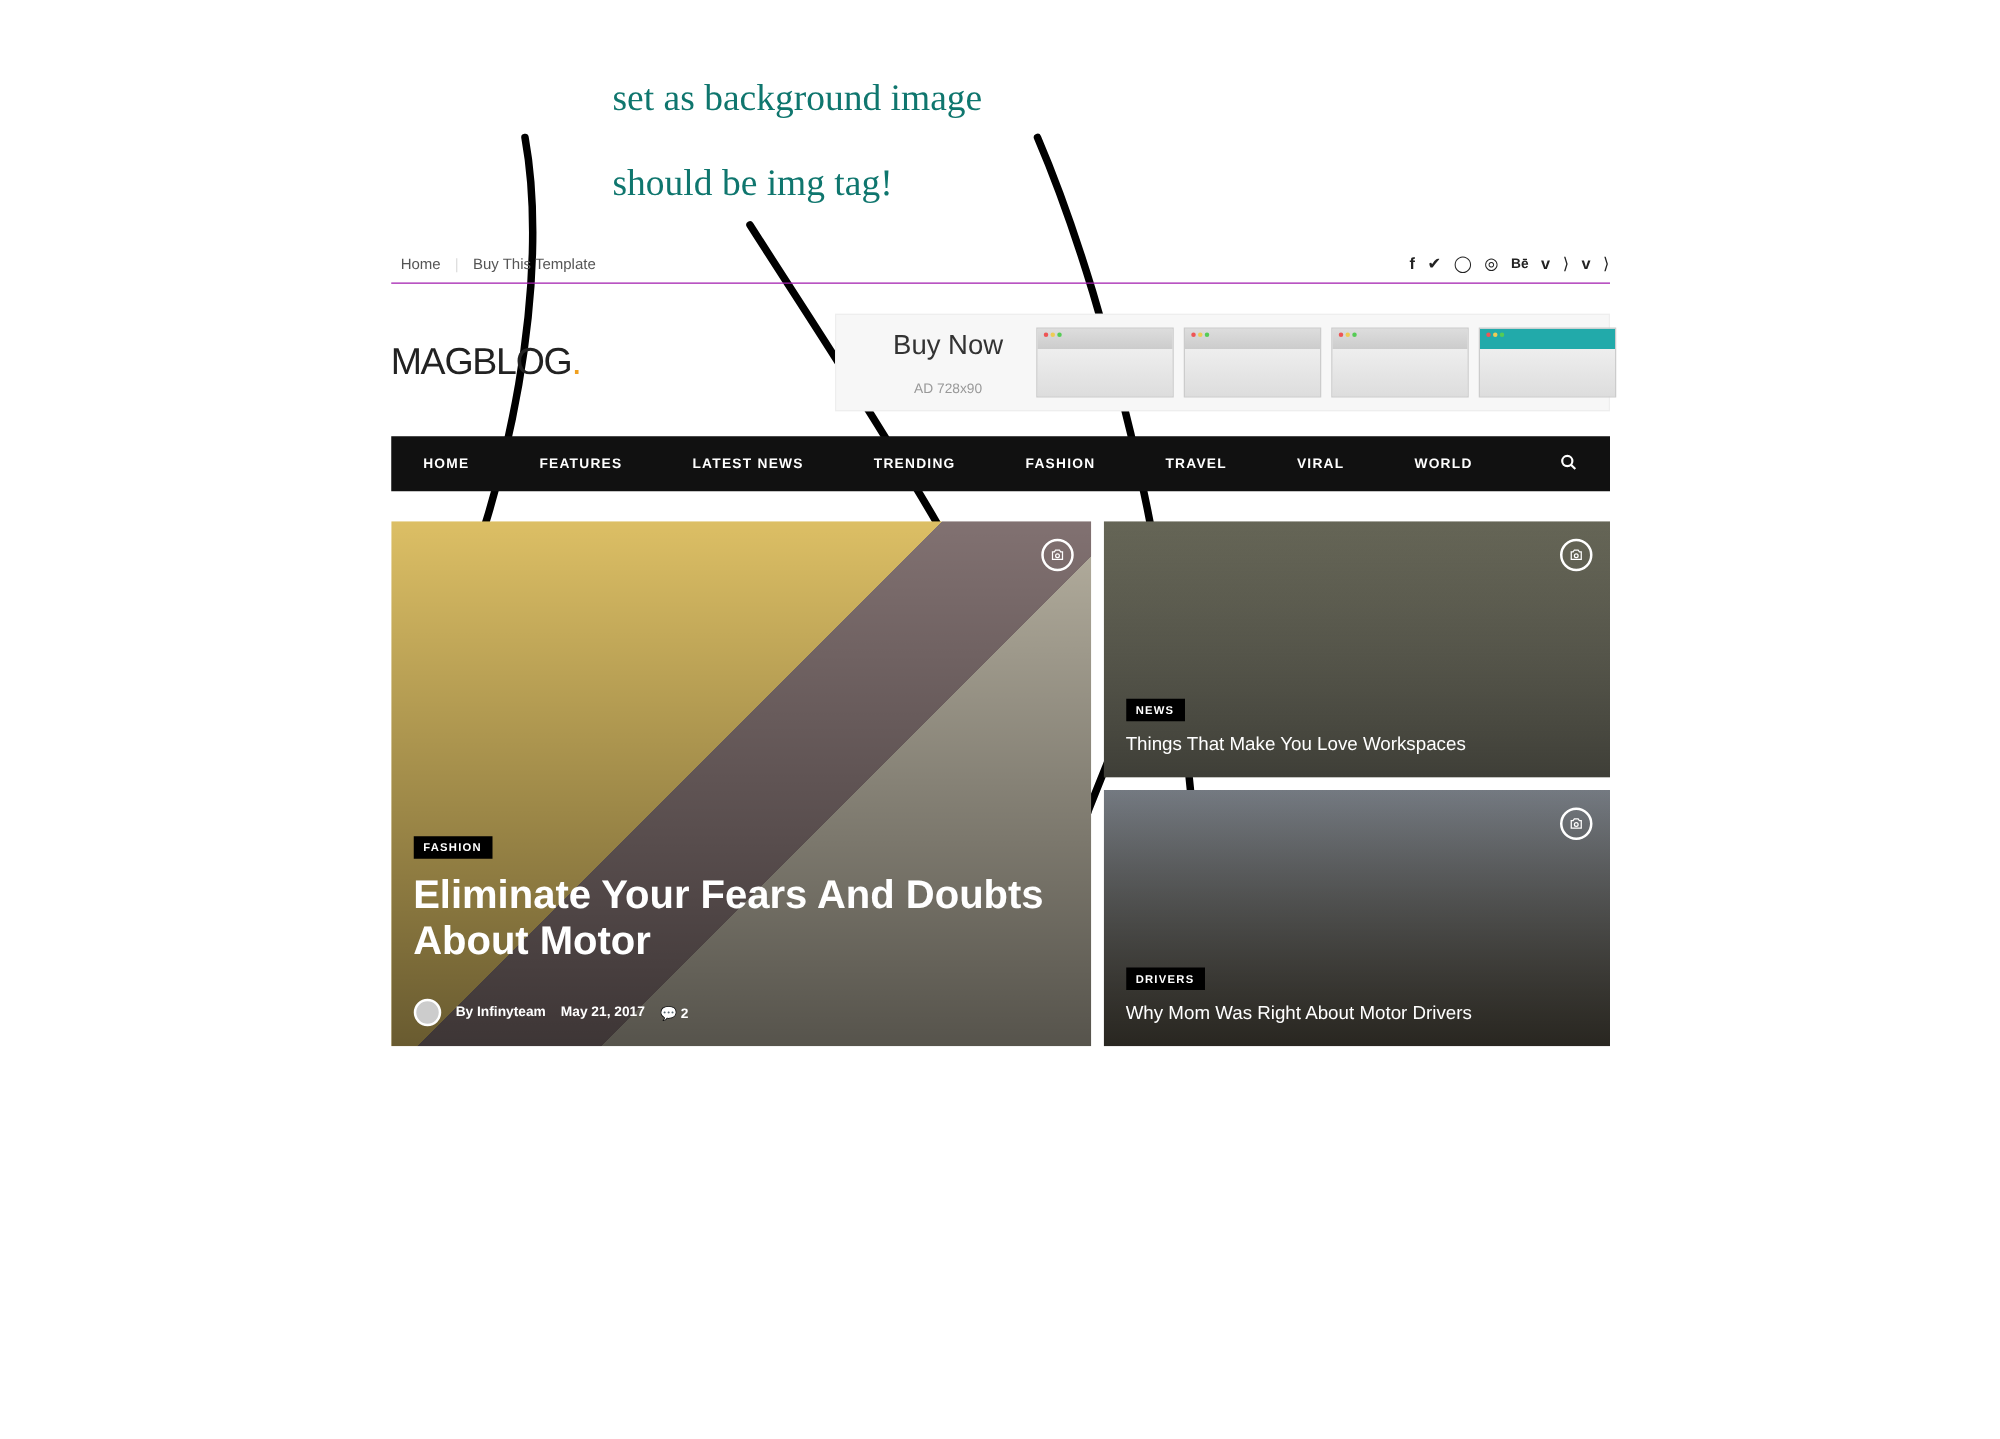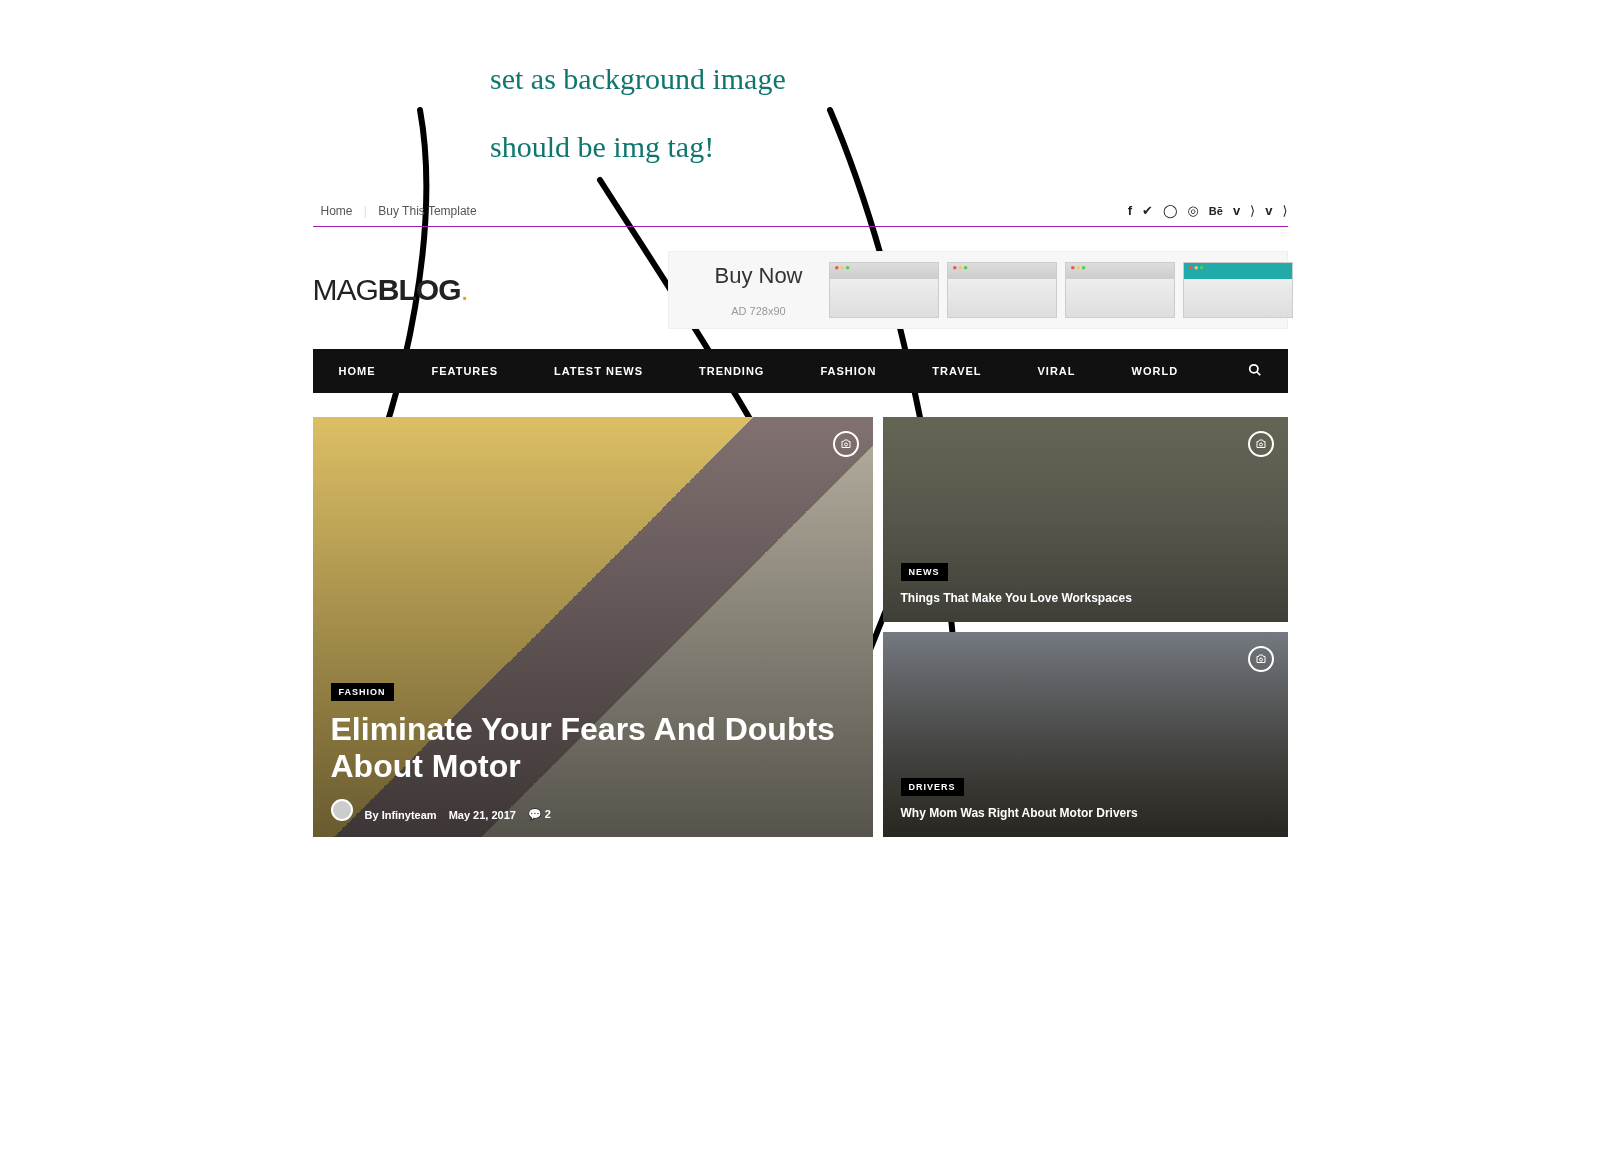--- a/index.html
+++ b/index.html
@@ -5,21 +5,21 @@
 * { margin:0; padding:0; box-sizing:border-box; }
 body { font-family: -apple-system, BlinkMacSystemFont, "Segoe UI", Arial, sans-serif; background:#fff; color:#222; width:1600px; height:1151px; position:relative; }
 .page { width:975px; margin:0 auto; position:relative; top:195px; }
 .topbar { display:flex; justify-content:space-between; align-items:center; padding:8px 0; border-bottom:1px solid #a21caf; font-size:12px; color:#555; }
 .toplinks a { color:#555; text-decoration:none; padding:0 8px; cursor:pointer; }
 .toplinks .sep { color:#ddd; }
 .social { display:flex; gap:10px; align-items:center; }
 .social span { cursor:pointer; font-size:13px; color:#222; }
 .header { display:flex; align-items:center; justify-content:space-between; padding:24px 0 20px; }
 .logo { font-size:30px; font-weight:300; letter-spacing:-1px; }
-.logo .bold { font-weight:700; }
+.logo .bold { font-weight:400; }
 .logo .dot { color:#f0a020; }
 .adbox { width:620px; height:78px; background:#f7f7f7; border:1px solid #eee; display:flex; align-items:center; padding:0 20px; position:relative; }
 .adleft { text-align:center; flex:0 0 140px; }
 .adleft .big { font-size:22px; font-weight:300; color:#333; }
 .adleft .small { font-size:11px; color:#999; margin-top:16px; }
 .adthumbs { display:flex; gap:8px; }
 .adthumb { width:110px; height:56px; background:linear-gradient(180deg,#ddd 0,#ccc 30%,#eee 30%,#ddd 100%); border:1px solid #ccc; position:relative; }
 .adthumb::before { content:""; position:absolute; top:3px; left:5px; width:8px; height:8px; border-radius:50%; background:#e55; box-shadow:12px 0 0 #ec5, 24px 0 0 #5c5; transform:scale(.45); transform-origin:left top; }
 .adthumb.teal { background:linear-gradient(180deg,#2aa 0,#2aa 30%,#eee 30%,#ddd 100%); }
 .navbar { background:#111; display:flex; align-items:center; padding:0 26px; height:44px; }
@@ -31,22 +31,22 @@
 .card.large { grid-row:1/3; }
 .imgbg { position:absolute; inset:0; }
 .imgbg.c1 { background:linear-gradient(135deg,#e8c96a 0 45%,#877 45% 60%,#bfb9a8 60%); }
 .imgbg.c2 { background:linear-gradient(180deg,#6a6a5a,#8a8a7a); }
 .imgbg.c3 { background:linear-gradient(180deg,#7a8088,#5a5548); }
 .overlay { position:absolute; inset:0; background:linear-gradient(180deg,rgba(0,0,0,.05) 0,rgba(0,0,0,.55) 100%); }
 .camicon { position:absolute; top:14px; right:14px; width:26px; height:26px; border:2px solid #fff; border-radius:50%; display:flex; align-items:center; justify-content:center; font-size:12px; }
 .content { position:absolute; left:18px; right:18px; bottom:16px; }
 .tag { display:inline-block; background:#000; color:#fff; font-size:9px; font-weight:700; letter-spacing:1px; padding:4px 8px; margin-bottom:10px; }
 .title-lg { font-size:32px; font-weight:800; line-height:1.15; }
-.title-sm { font-size:12px; font-weight:700; line-height:1.25; }
-.meta { display:flex; align-items:flex-end; gap:12px; margin-top:14px; font-size:11px; font-weight:600; }
+.title-sm { font-size:15px; font-weight:400; line-height:1.25; }
+.meta { display:flex; align-items:center; gap:12px; margin-top:28px; font-size:11px; font-weight:600; }
 .avatar { width:22px; height:22px; border-radius:50%; background:#ccc; border:2px solid #fff; }
 .annotation { position:absolute; font-family:"Comic Sans MS","Marker Felt",cursive; font-size:30px; font-weight:400; color:#0f766e; pointer-events:none; white-space:nowrap; }
 svg.arrow { position:absolute; pointer-events:none; }
 </style>
 </head>
 <body>
 
 <div class="annotation" style="top:62px; left:490px;">set as background image</div>
 <div class="annotation" style="top:130px; left:490px;">should be img tag!</div>
 

